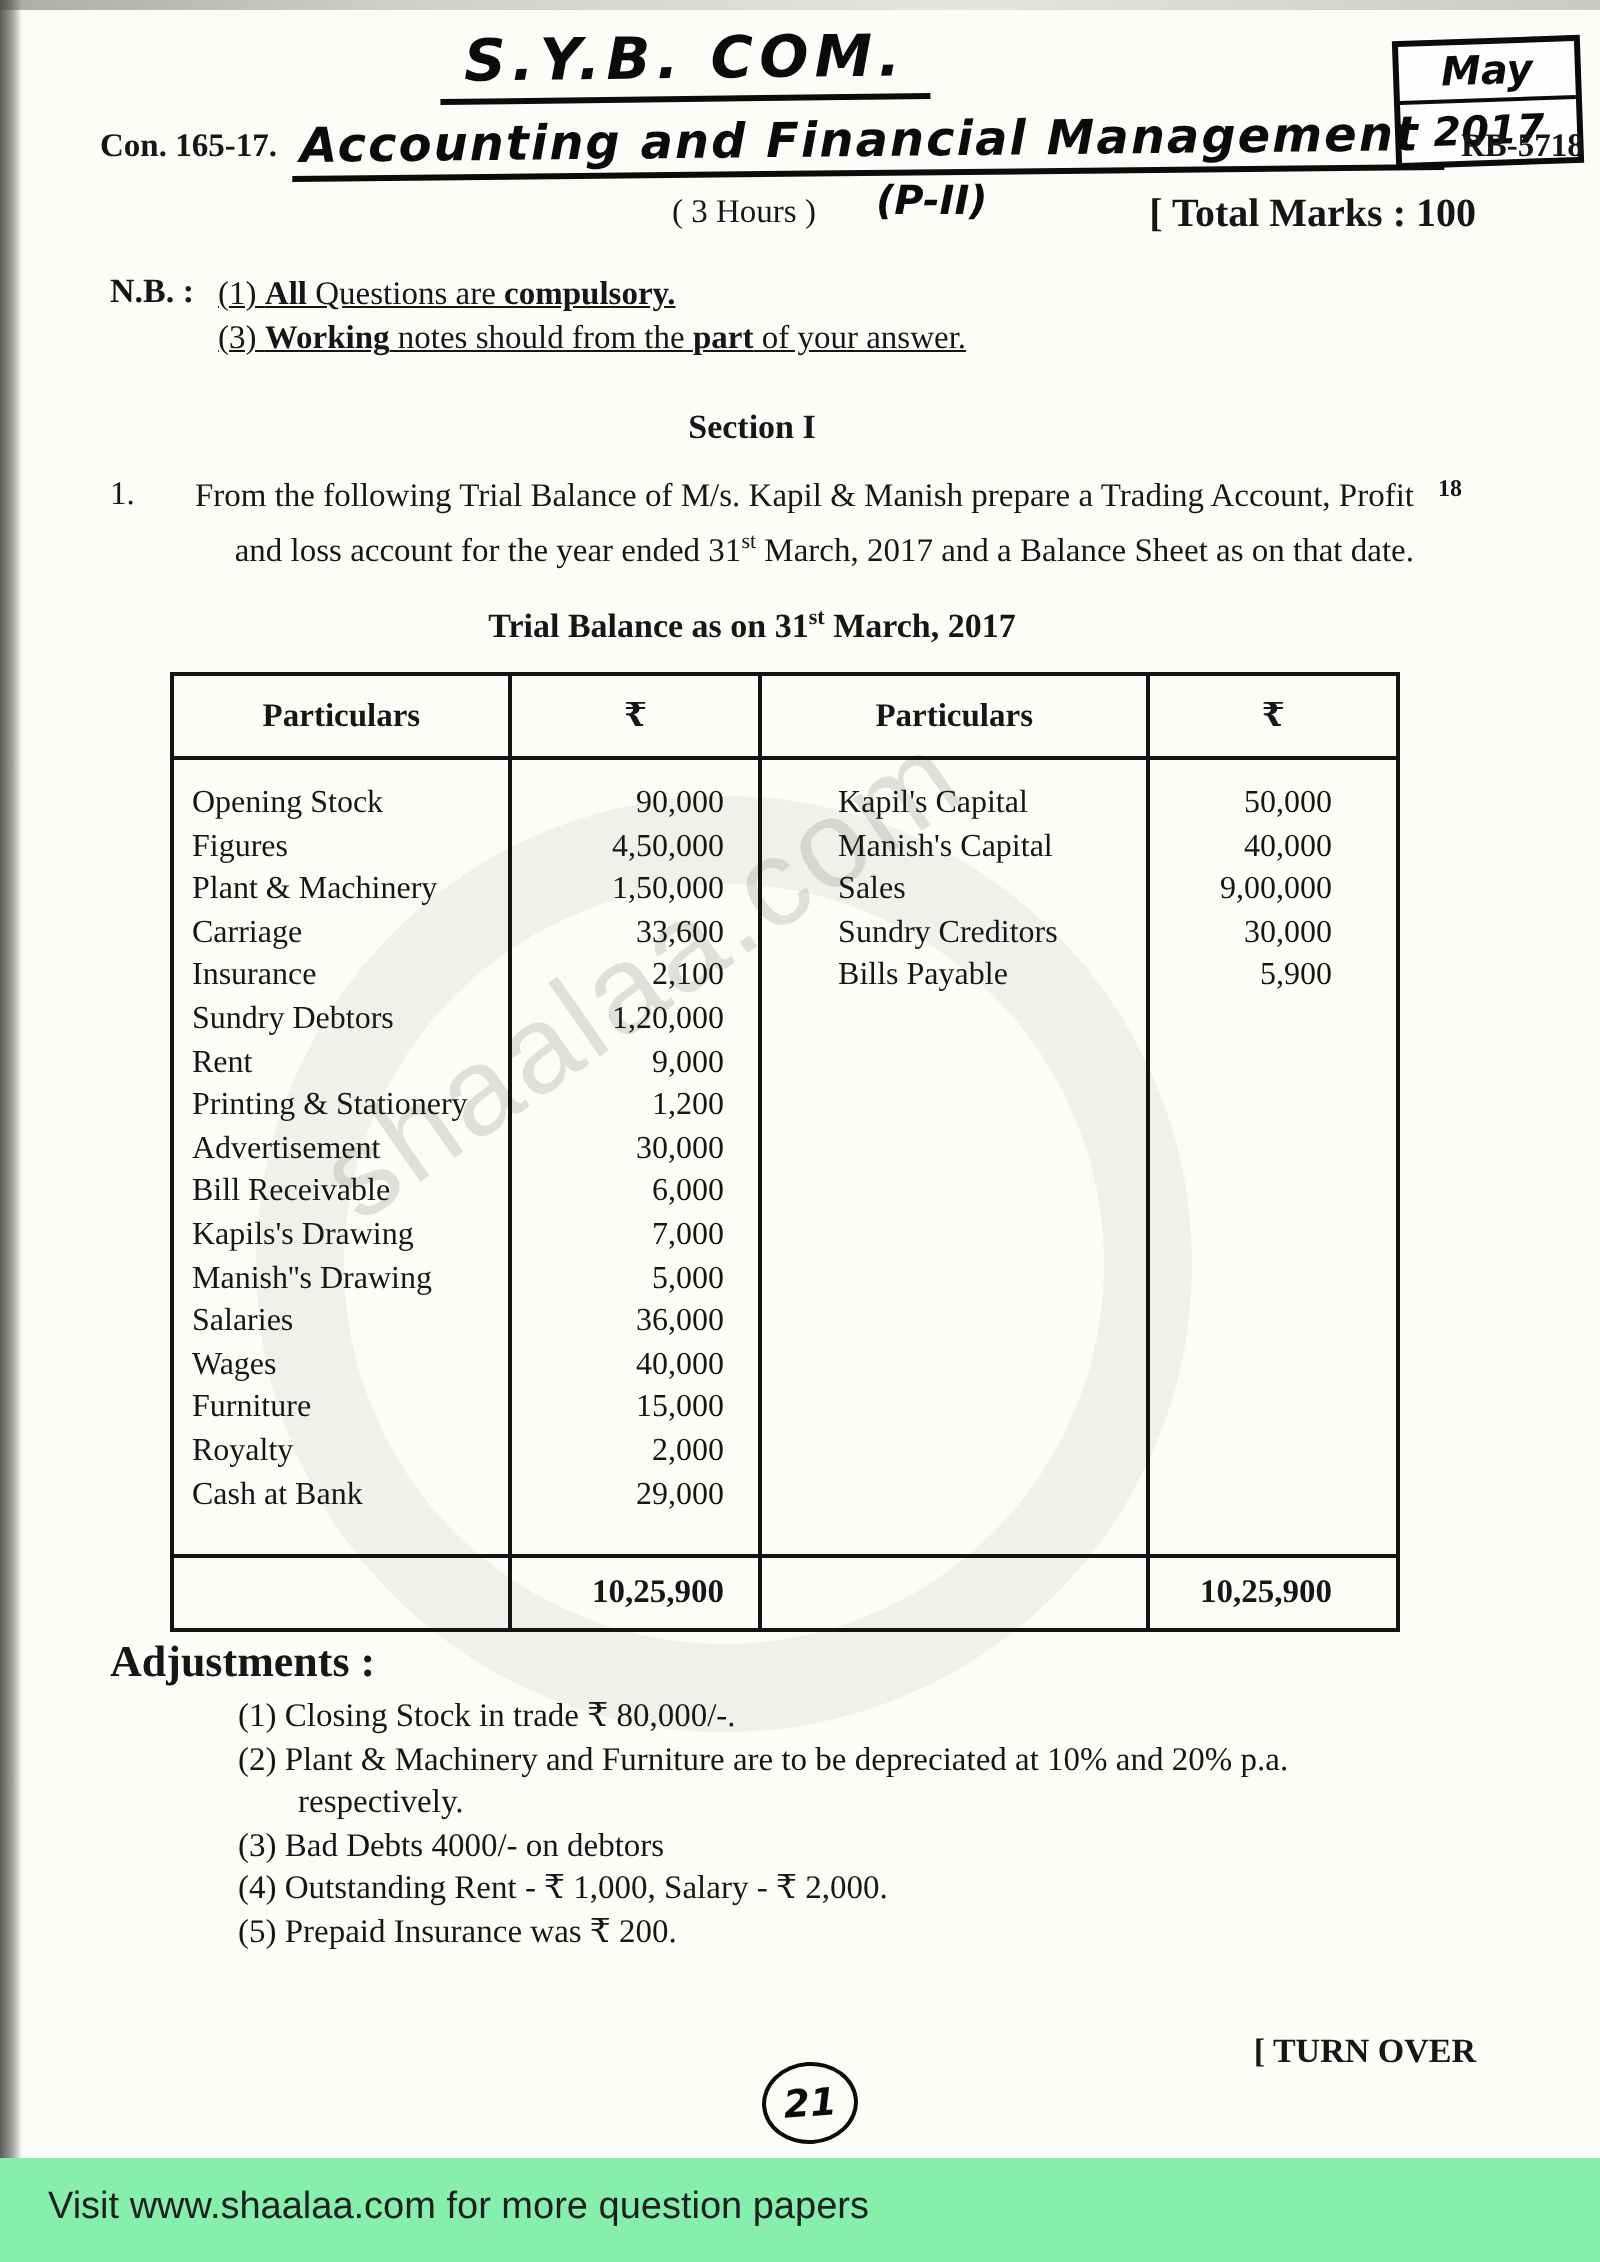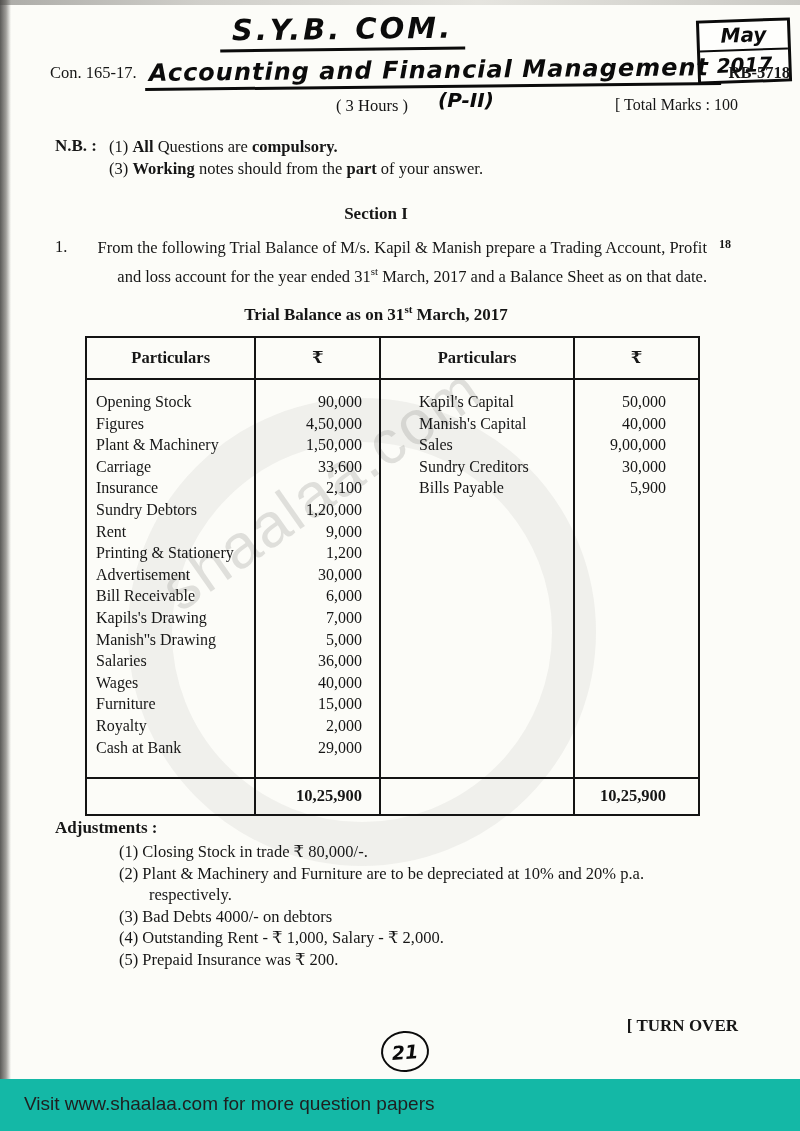--- a/index.html
+++ b/index.html
@@ -69,35 +69,35 @@
     width: 88px; border: 3px solid #0b0b0b;
     transform: rotate(-2deg);
     text-align: center; background: rgba(255,255,255,0.6);
   }
   .date-box .month { display: block; font-size: 20px; padding: 1px 4px 2px; border-bottom: 2.5px solid #0b0b0b; }
   .date-box .year  { display: block; font-size: 20px; padding: 2px 4px 3px; }
   .subject-row {
     position: absolute; left: 50px; top: 56px; width: 740px;
     display: flex; align-items: baseline; gap: 8px;
   }
-  .con { font-size: 16.5px; font-weight: 400; white-space: nowrap; }
+  .con { font-size: 16.5px; font-weight: 700; white-space: nowrap; }
   .hw-subject {
     font-size: 24px; letter-spacing: 1px; white-space: nowrap;
     padding: 0 12px 1px 4px;
     border-bottom: 3px solid #0b0b0b;
     transform: rotate(-0.6deg);
   }
   .paper-code { font-size: 16.5px; font-weight: 700; white-space: nowrap; }
   .hours-row { position: absolute; left: 0; top: 92px; width: 800px; height: 30px; }
   .hours   { position: absolute; left: 336px; top: 4px; font-size: 16.5px; }
   .variant { position: absolute; left: 438px; top: -4px; font-size: 20px; }
-  .marks-total { position: absolute; right: 62px; top: 4px; font-size: 16px; font-weight: 400; }
+  .marks-total { position: absolute; right: 62px; top: 4px; font-size: 20px; font-weight: 700; }
   .nb-row { position: absolute; left: 55px; top: 136px; display: flex; gap: 12px; }
   .nb-label { font-size: 17px; font-weight: 700; white-space: nowrap; }
-  .nb-items { font-size: 16.5px; line-height: 22px; }
+  .nb-items { font-size: 16.5px; line-height: 22px; text-decoration: underline; }
   .section-title { position: absolute; left: 0; top: 204px; width: 752px; text-align: center; font-size: 17px; font-weight: 700; }
   .question { position: absolute; left: 55px; top: 237px; width: 662px; }
   .qnum  { position: absolute; left: 0; top: 0; font-size: 16.5px; }
   .qbody { margin-left: 30px; width: 622px; font-size: 16.5px; line-height: 22.5px; text-align: right; }
   .qmarks { position: absolute; right: -14px; top: 0; font-size: 12px; font-weight: 700; }
   .tb-title { position: absolute; left: 0; top: 303px; width: 752px; text-align: center; font-size: 17px; font-weight: 700; }
   table.trial {
     position: absolute; left: 85px; top: 336px;
     width: 615px; border-collapse: collapse;
     border: 2.5px solid #141414;
@@ -116,35 +116,35 @@
   td.amt { text-align: right; }
   td.amt.c2 { padding-right: 17px; }
   td.amt.c4 { padding-right: 32px; }
   table.trial tfoot tr.spacer td { height: 17px; }
   table.trial tfoot tr.totals td {
     border-top: 2.5px solid #141414;
     padding-top: 7px; padding-bottom: 8px;
     font-weight: 700; font-size: 16.5px;
   }
   .adjustments { position: absolute; left: 55px; top: 818px; width: 668px; }
-  .adj-heading { font-size: 17px; font-weight: 700; }
+  .adj-heading { font-size: 22px; font-weight: 700; }
   .adj-list { margin: 3px 0 0 64px; width: 580px; font-size: 16.5px; line-height: 21.5px; }
   .adj-item { padding-left: 30px; text-indent: -30px; }
   .turnover { position: absolute; right: 62px; top: 1016px; font-size: 17px; font-weight: 700; }
   .page-circle {
     position: absolute; left: 381px; top: 1031px;
     width: 44px; height: 37px;
     border: 2.5px solid #0b0b0b; border-radius: 50%;
     display: flex; align-items: center; justify-content: center;
     font-size: 19px; transform: rotate(-4deg);
   }
   .site-footer {
     position: absolute; left: 0; bottom: 0;
     width: 800px; height: 52px;
-    background: #14b8a6; z-index: 3;
+    background: #86efac; z-index: 3;
     font-family: "Liberation Sans", "DejaVu Sans", sans-serif;
     font-size: 19px; color: #1f1f1f;
     box-sizing: border-box; padding: 14px 0 0 24px;
   }
 </style>
 </head>
 <body>
 
 <div class="page">
   <div class="scan-bg"></div>

